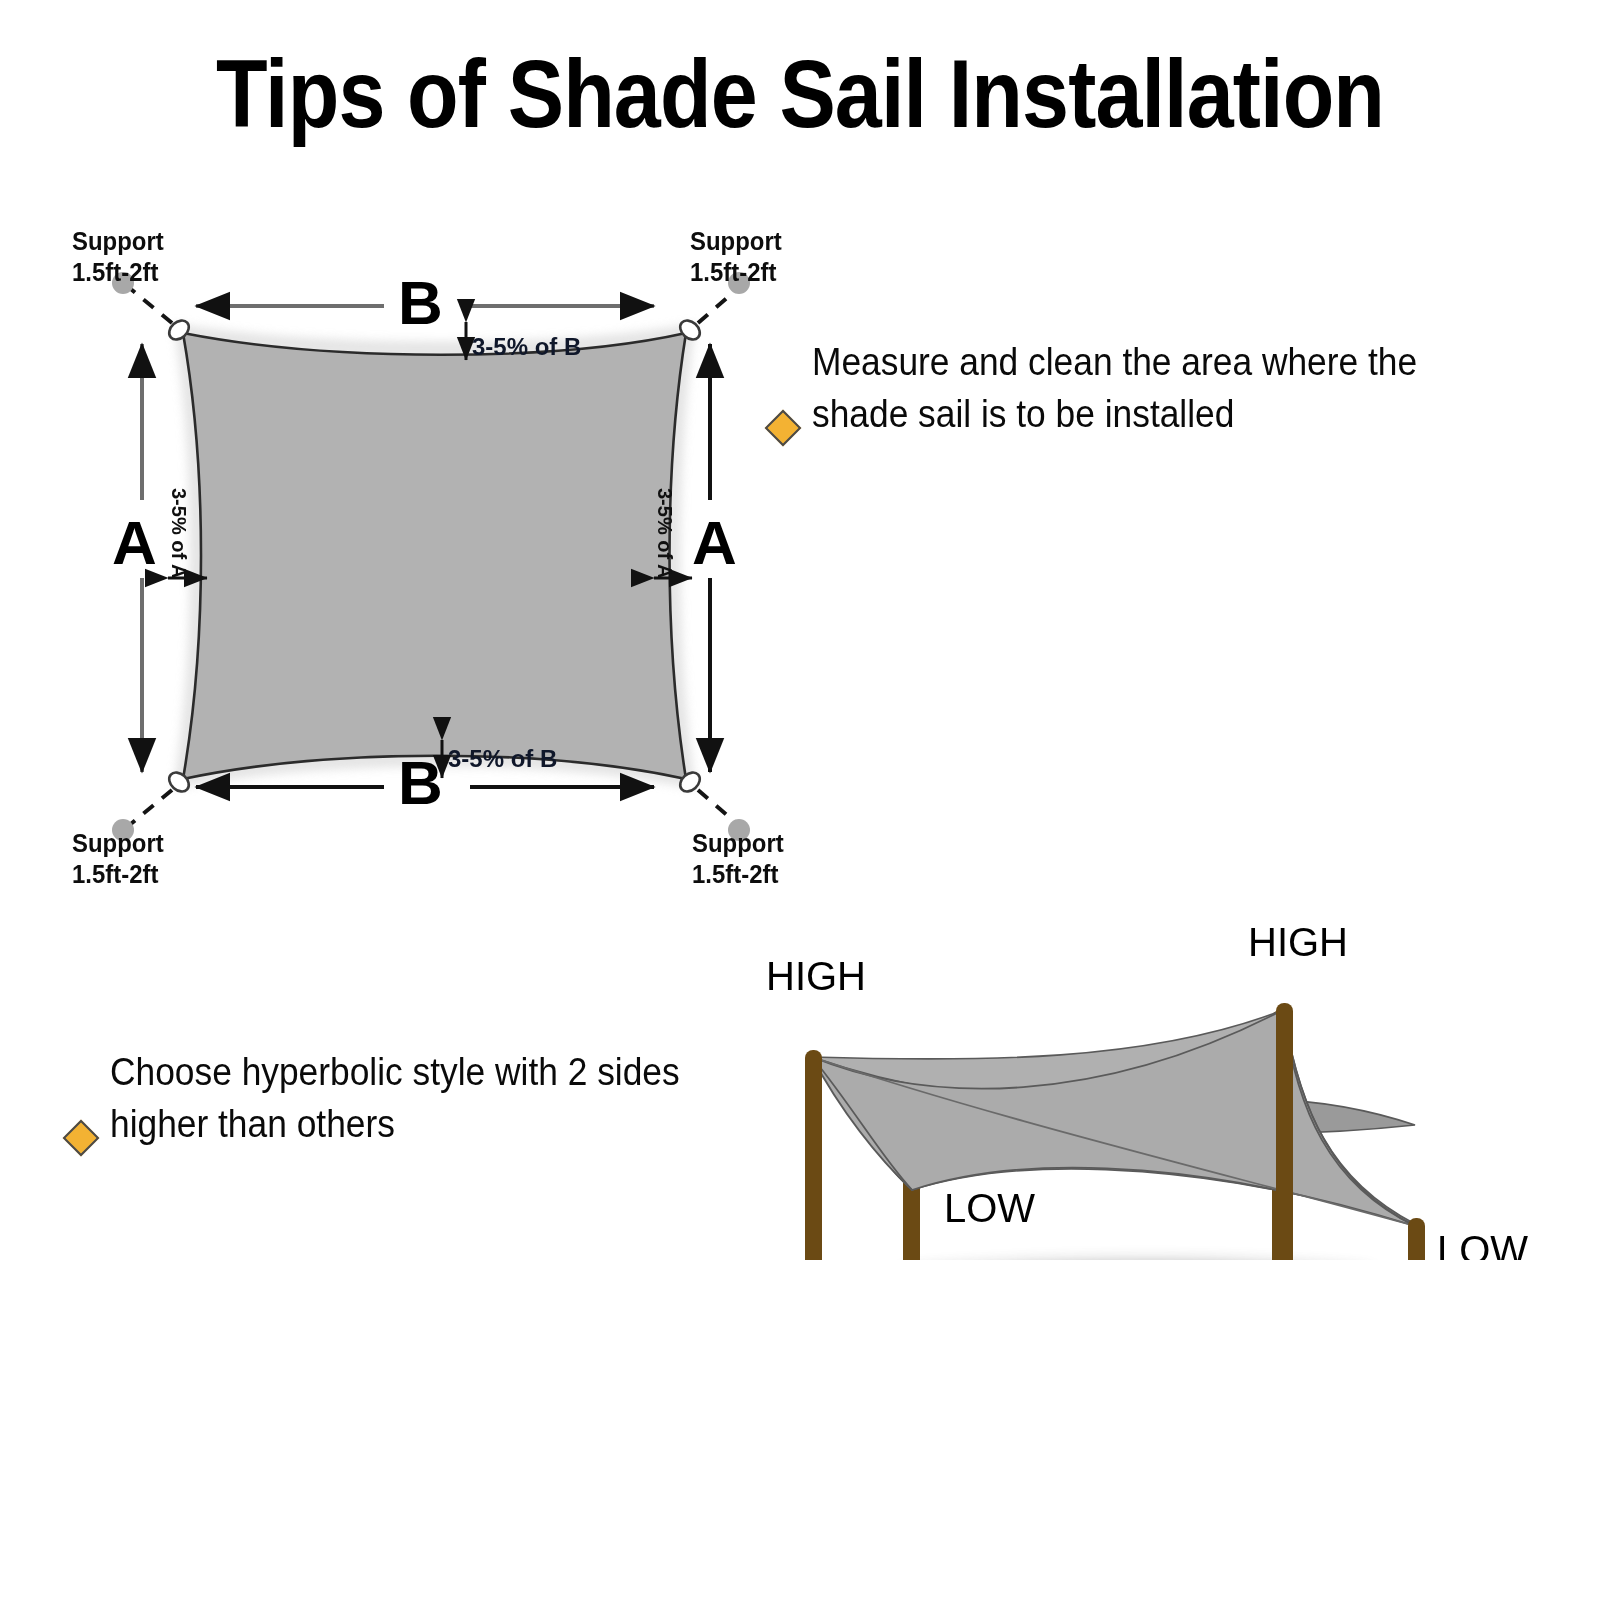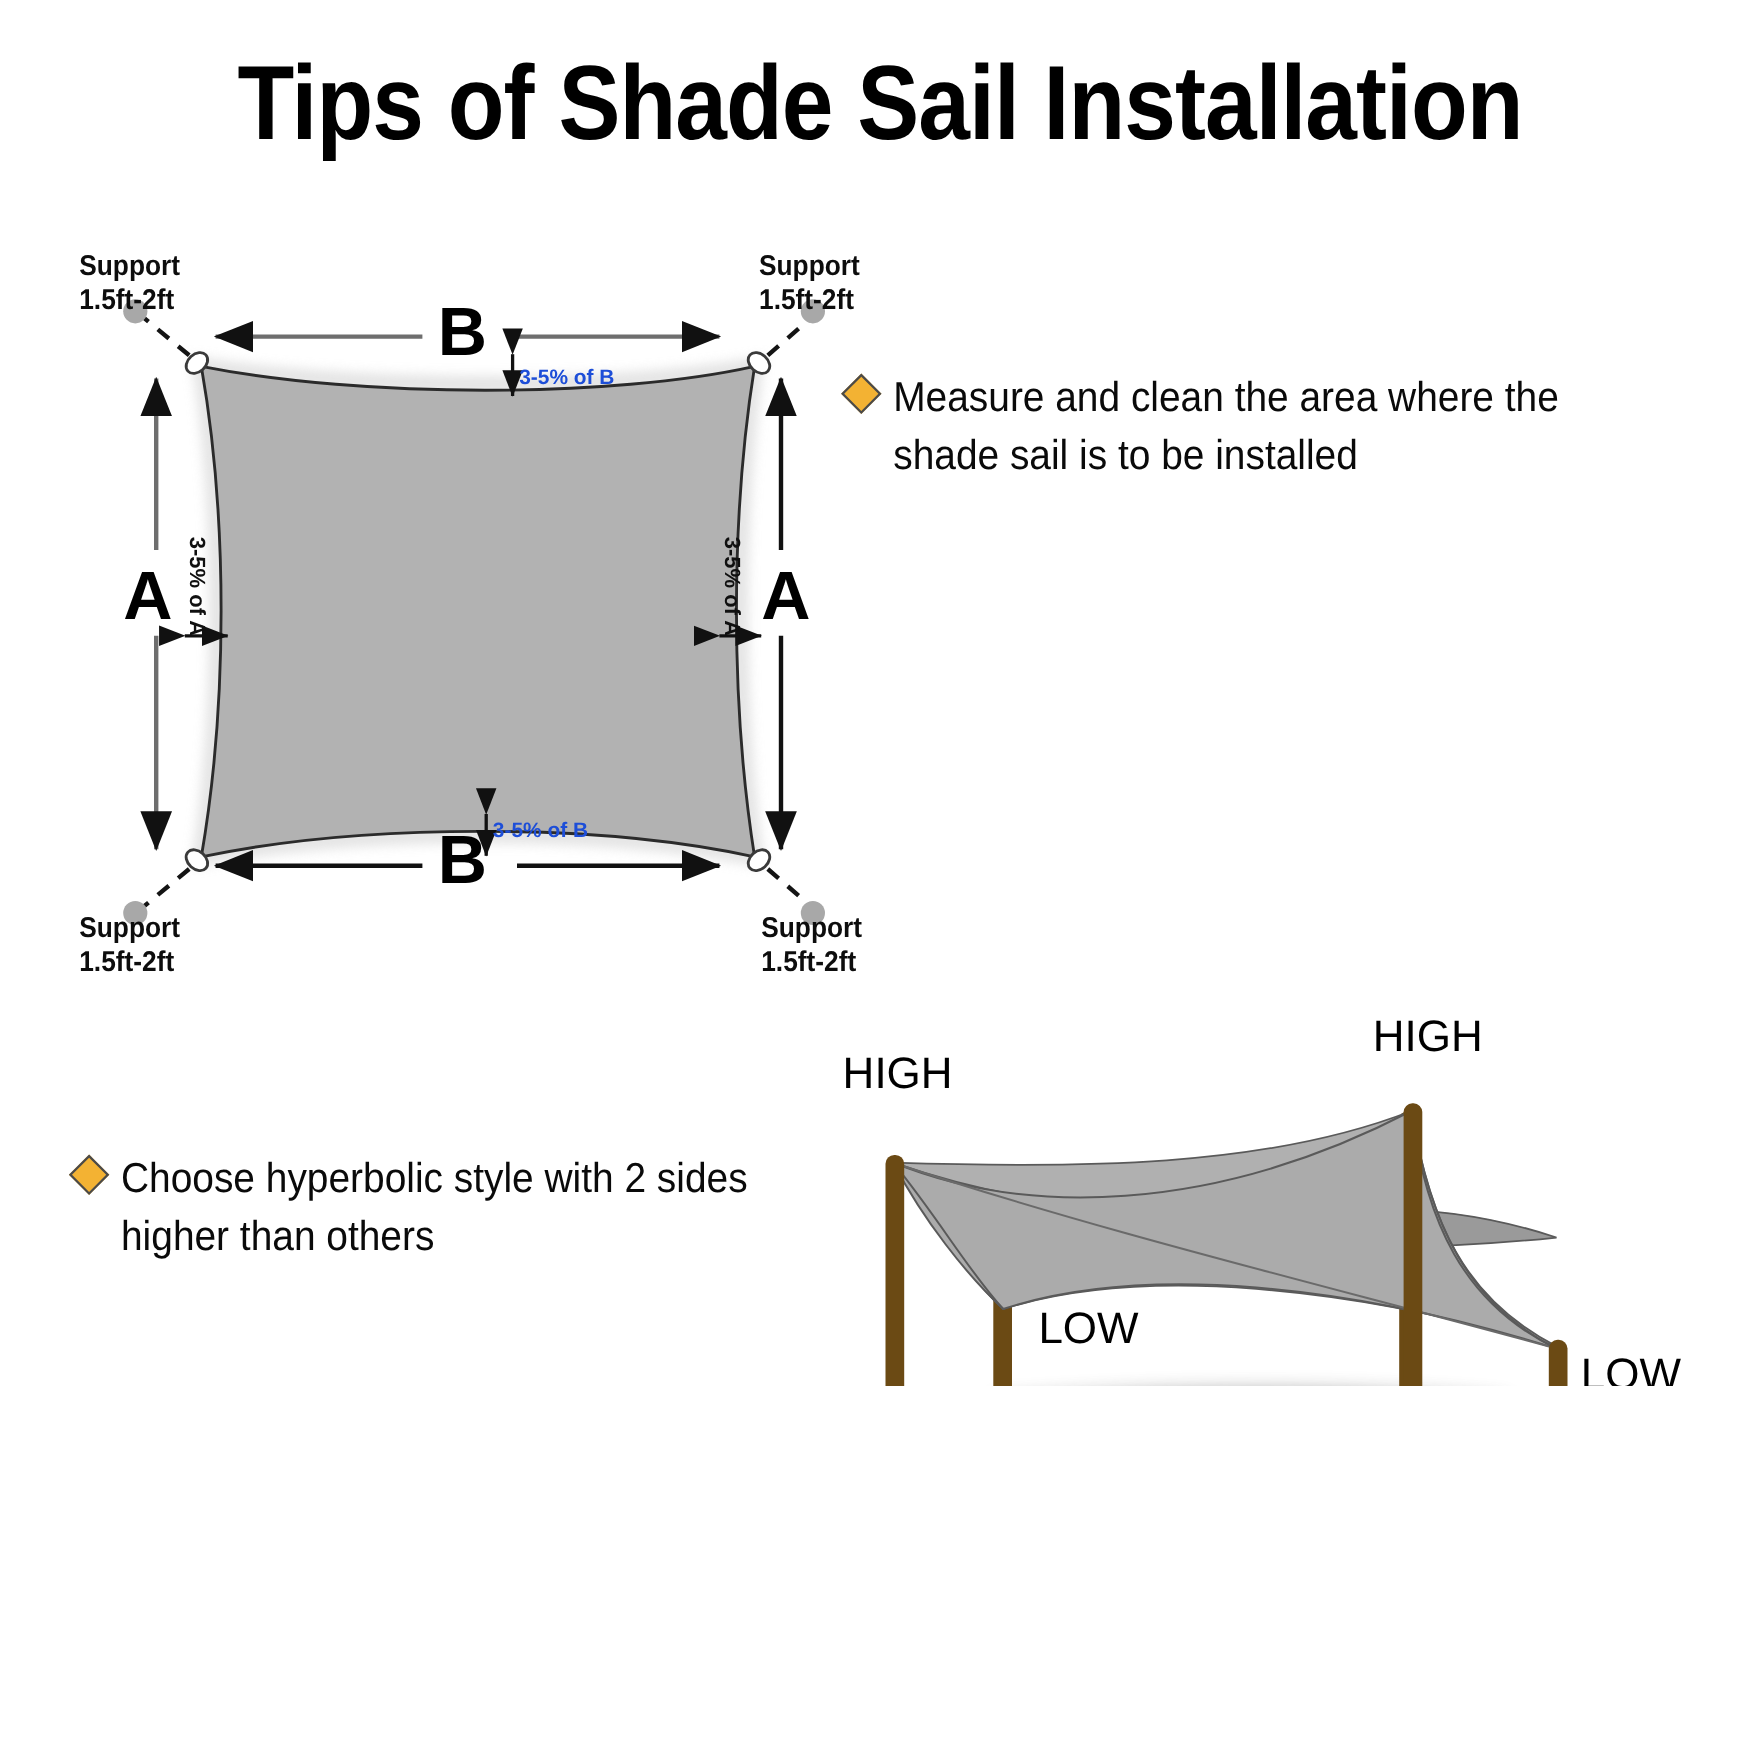--- a/index.html
+++ b/index.html
@@ -54,21 +54,21 @@
     top: 336px;
     width: 770px;
   }
   #bullets-bottom {
     left: 68px;
     top: 1046px;
     width: 690px;
   }
   .bullet-item {
     display: flex;
-    align-items: flex-start;
+    align-items: flex-end;
     margin-bottom: 26px;
   }
   #bullets-bottom .bullet-item {
     margin-bottom: 40px;
   }
   .bullet-diamond {
     flex: 0 0 auto;
     width: 26px;
     height: 26px;
     margin-top: 9px;
@@ -112,23 +112,23 @@
     font-family: "Liberation Sans", sans-serif;
     color: #000000;
     line-height: 1;
   }
   .big-letter.b-top    { left: 398px; top: 272px; }
   .big-letter.b-bottom { left: 398px; top: 752px; }
   .big-letter.a-left   { left: 112px; top: 512px; }
   .big-letter.a-right  { left: 692px; top: 512px; }
 
   .pct-label {
-    font-size: 19px;
-    font-weight: bold;
-    color: #1d4ed8;
+    font-size: 24px;
+    font-weight: bold;
+    color: #0f172a;
   }
   .pct-label.b-top    { left: 472px; top: 333px; }
   .pct-label.b-bottom { left: 448px; top: 745px; }
   .pct-rot {
     font-size: 20px;
     font-weight: bold;
     color: #101010;
     transform-origin: 0 0;
     transform: rotate(90deg);
   }

